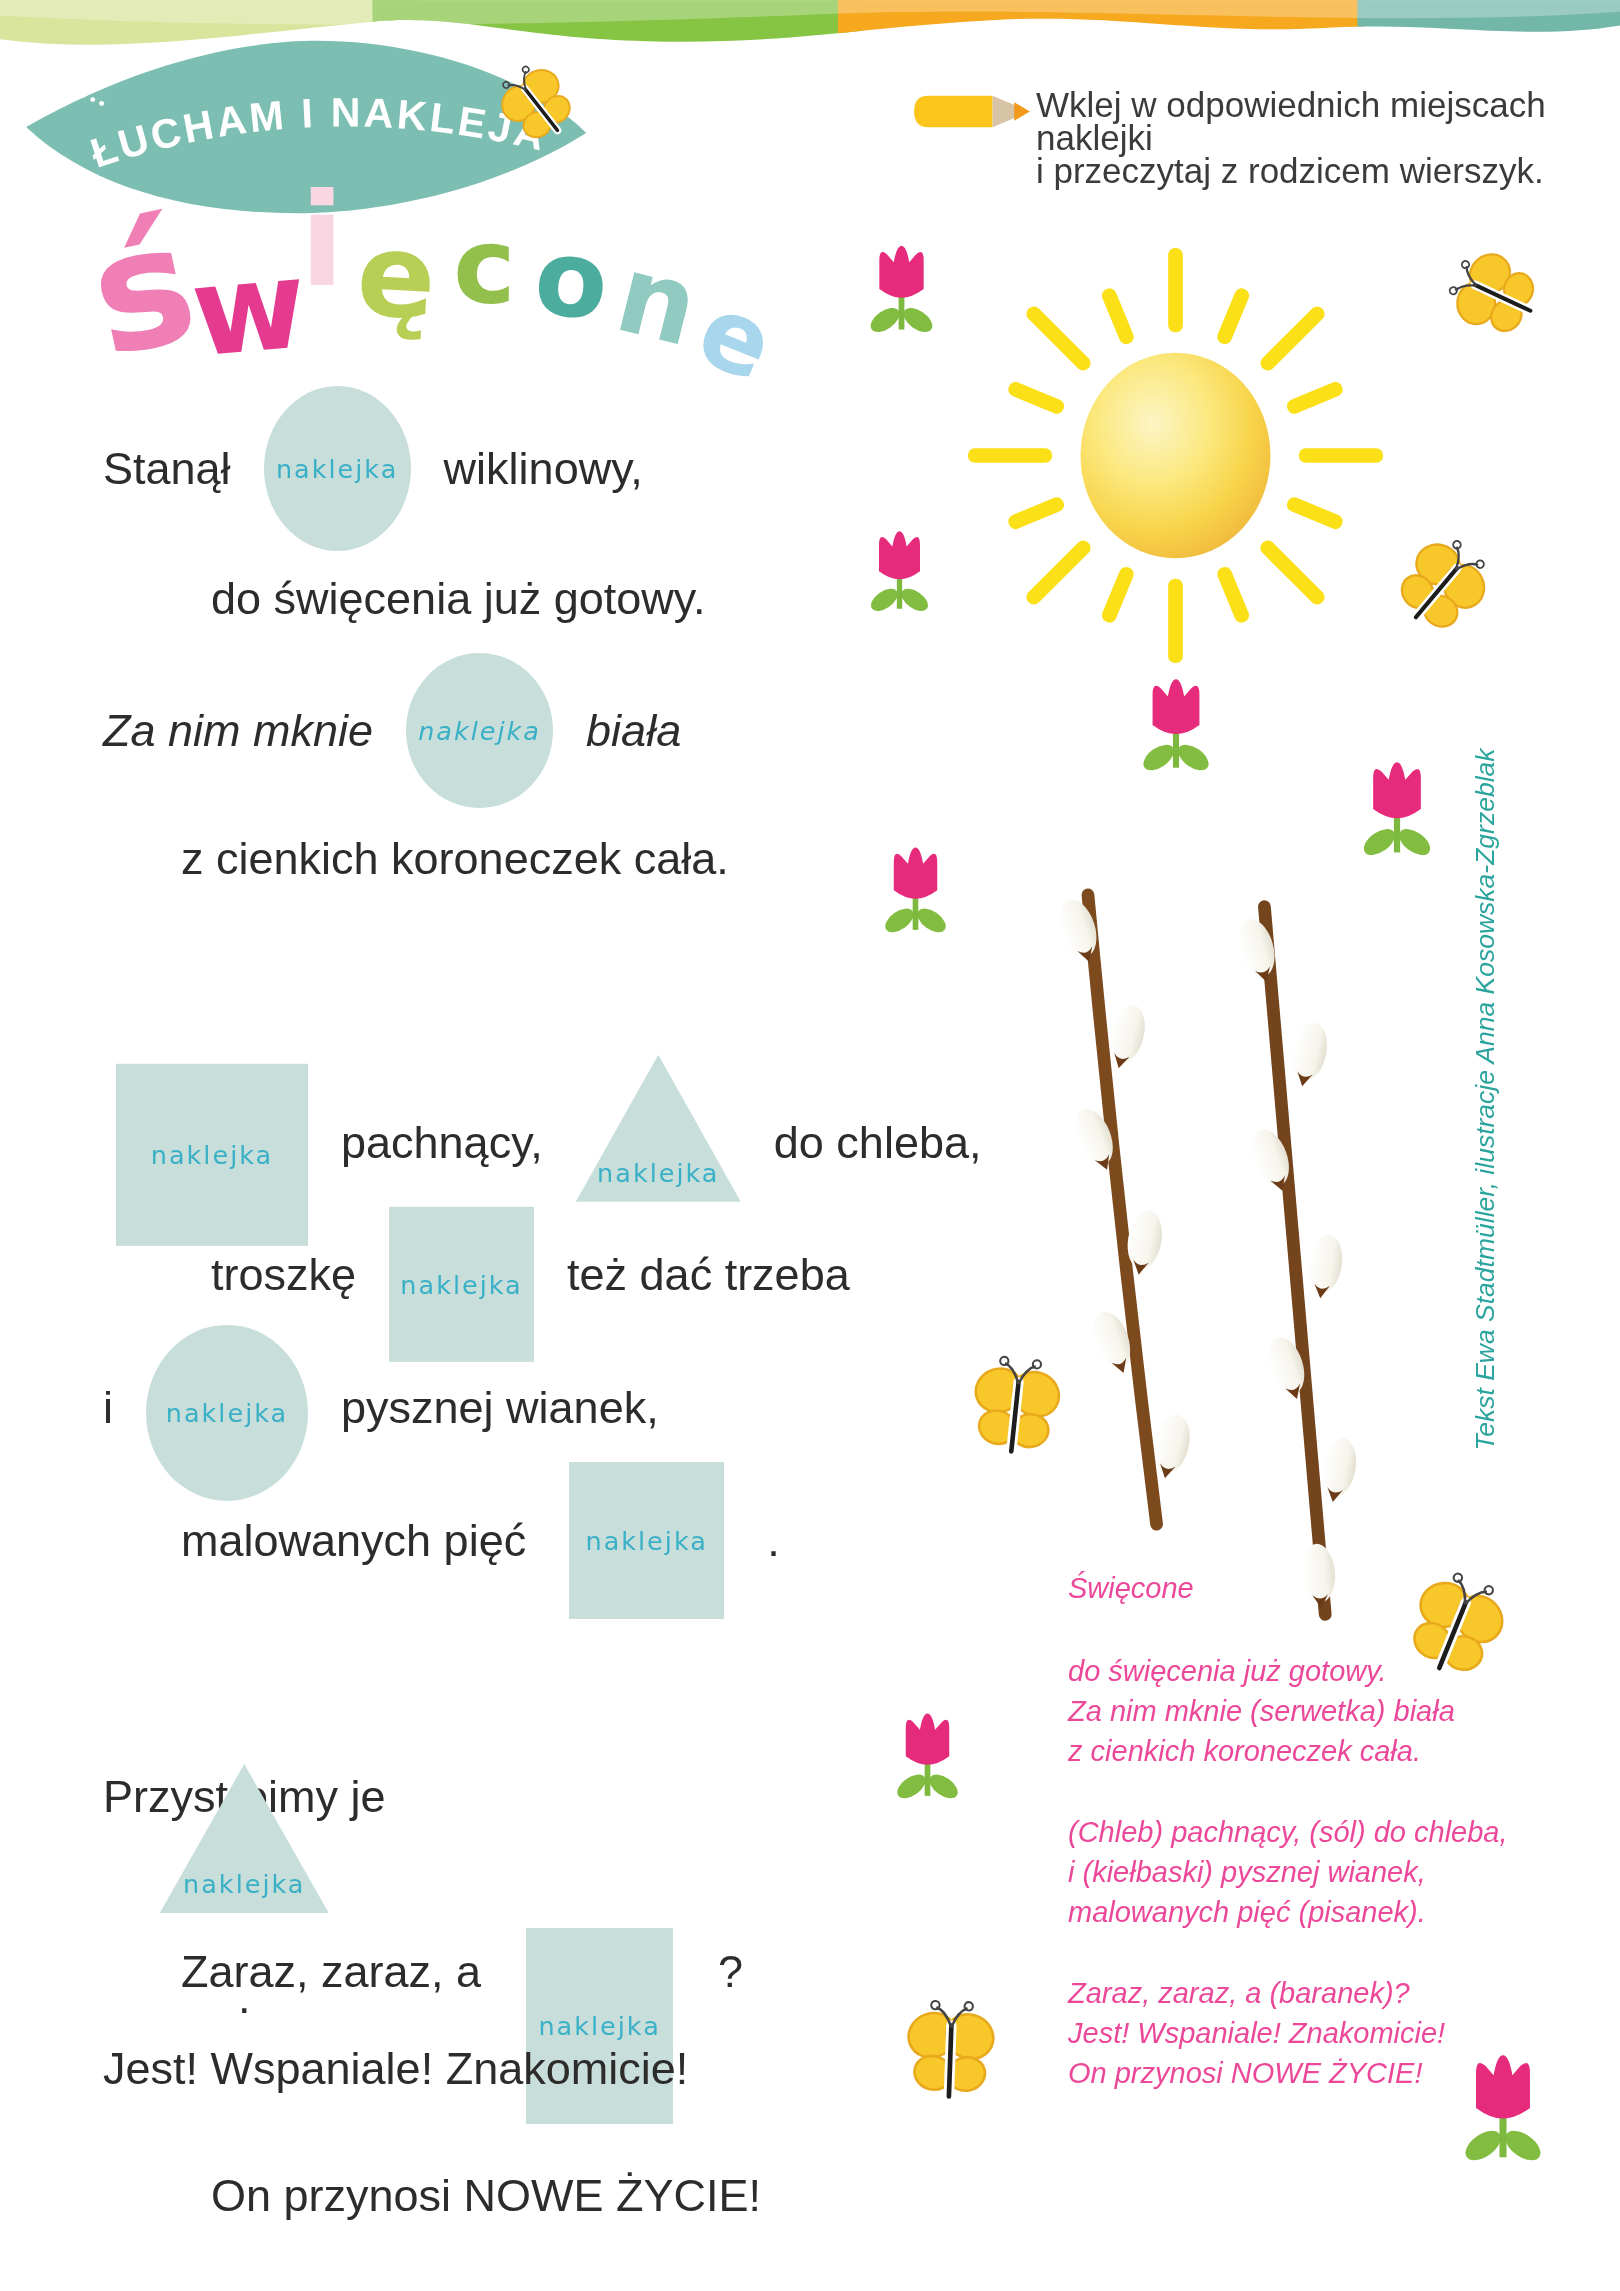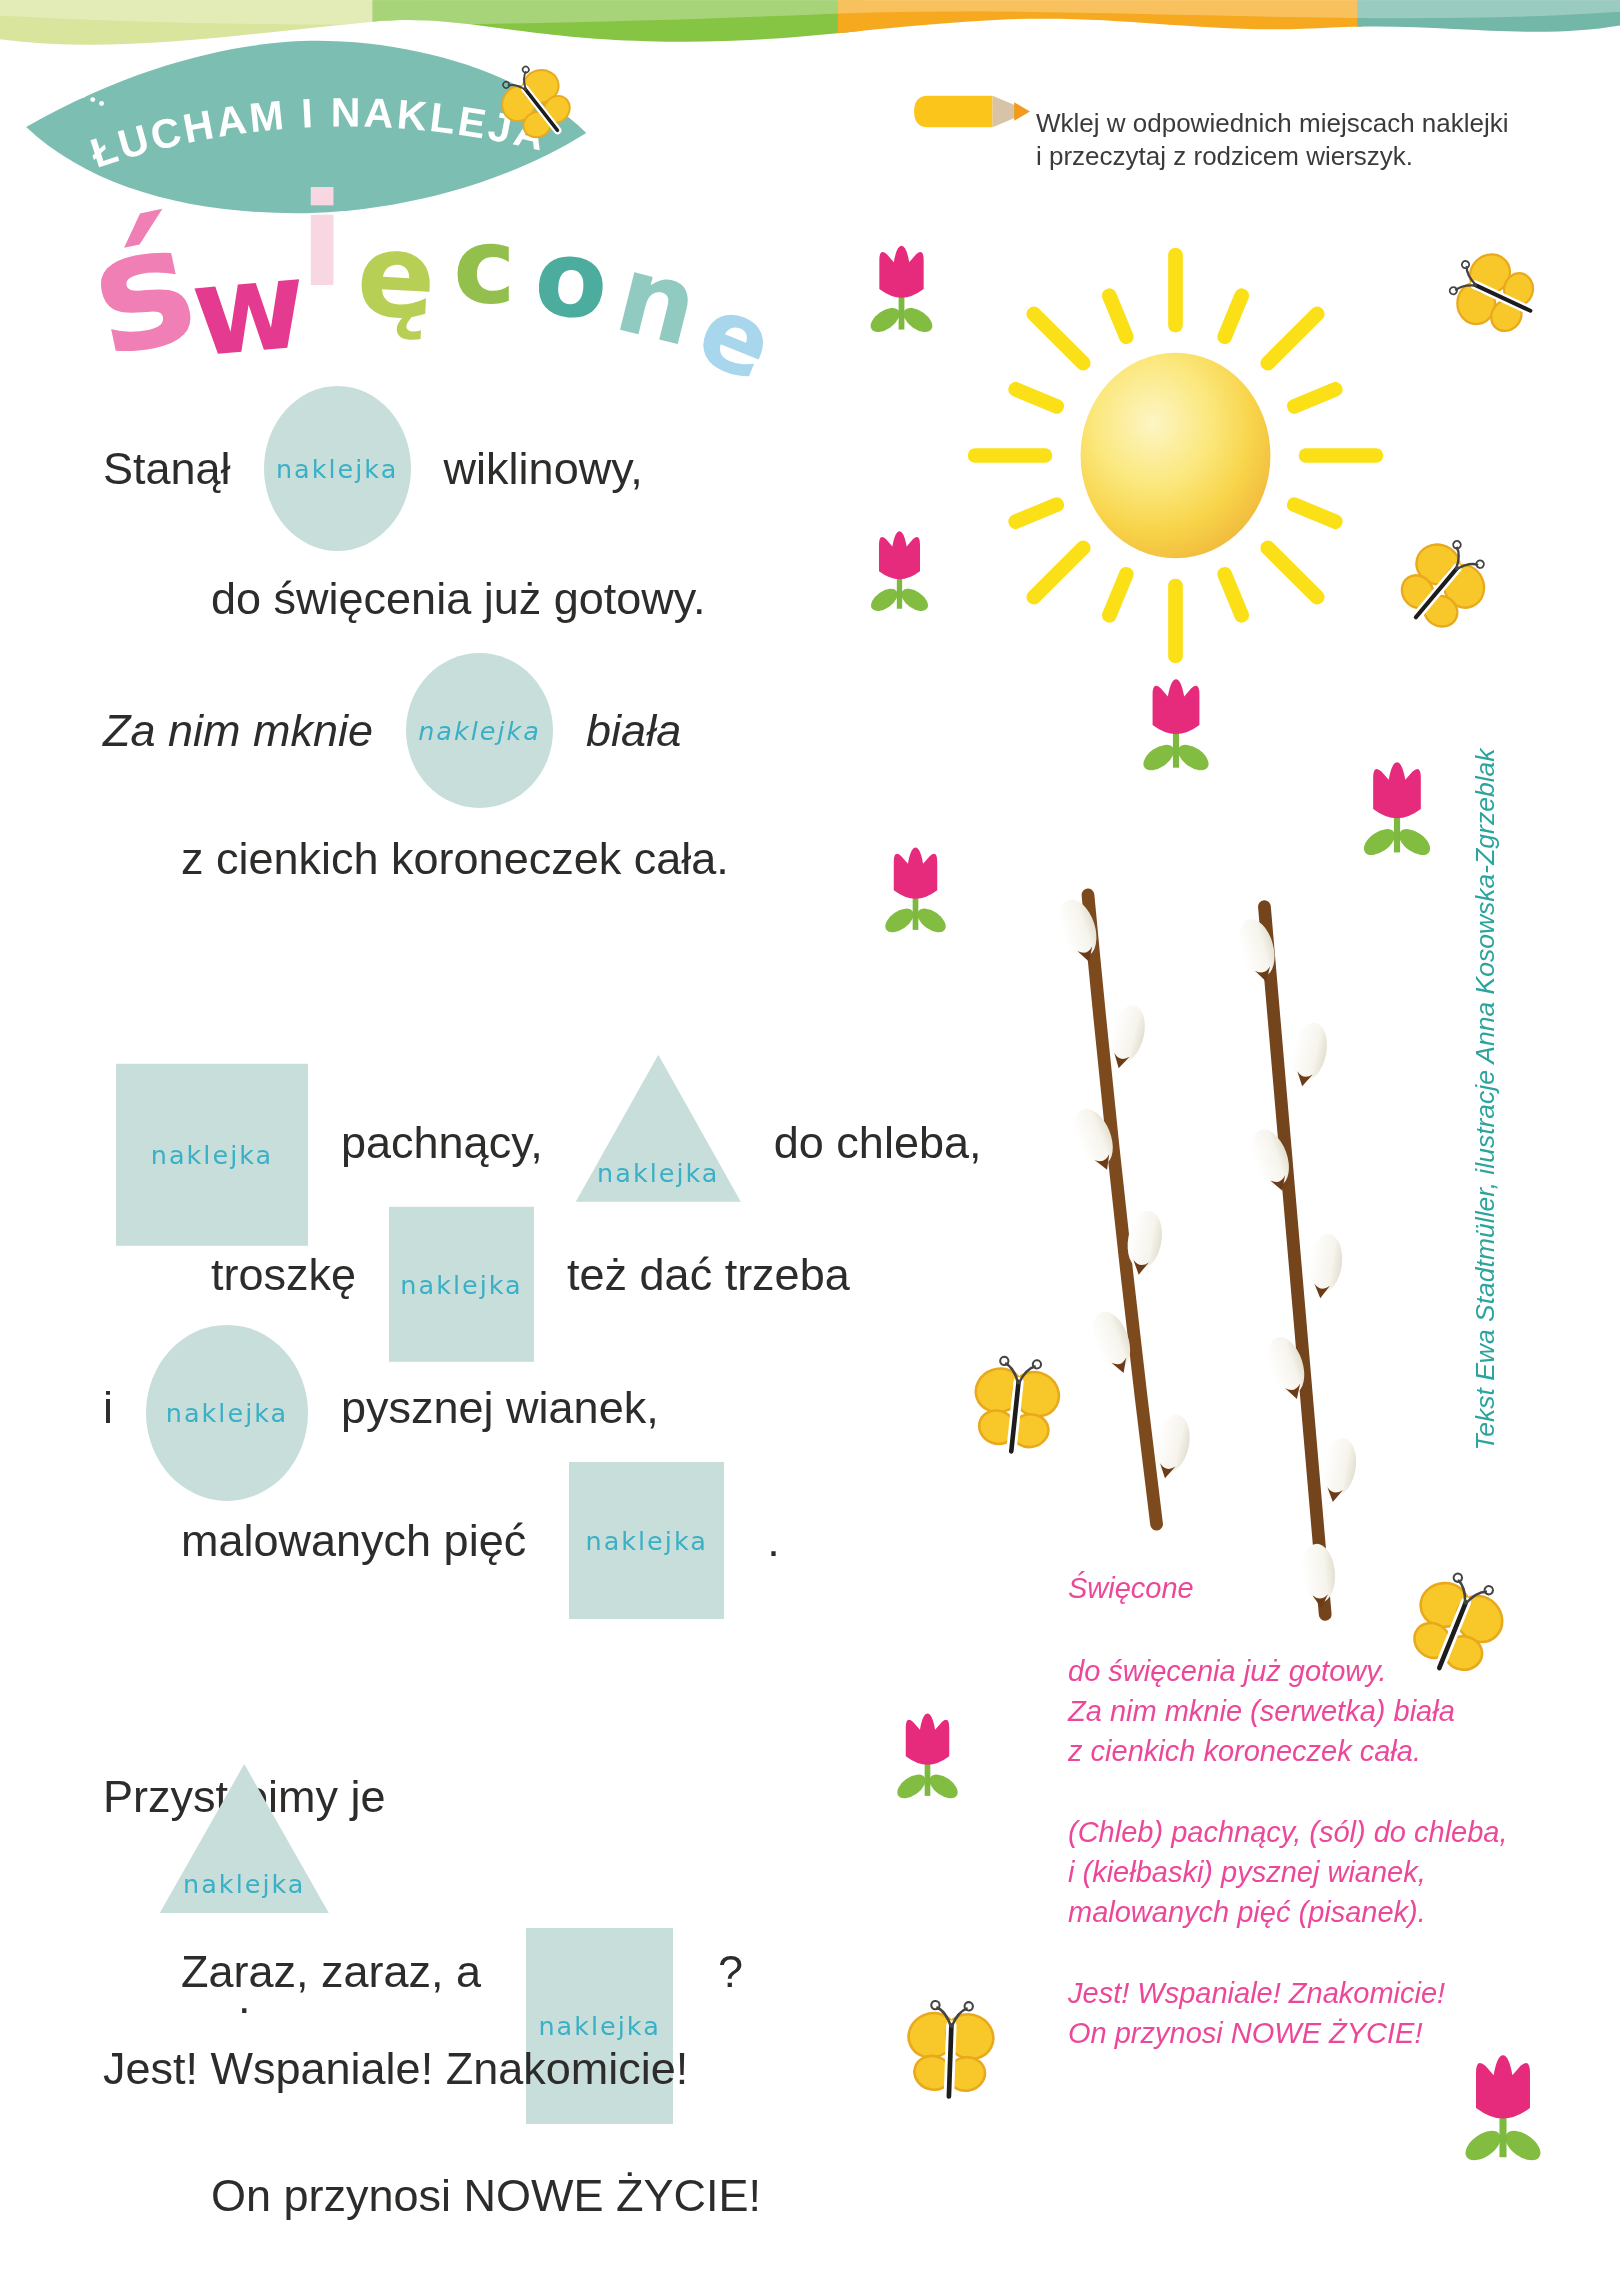--- a/index.html
+++ b/index.html
@@ -18,21 +18,21 @@
   .banner { left:21.6px; top:33px; }
   .banner text {
     font-family:"Liberation Sans", sans-serif; font-weight:bold;
     font-size:42px; letter-spacing:3px; fill:#ffffff;
   }
 
   
   .pencil { left:910px; top:86px; }
   .instruction {
     left:1036px; top:88px; width:510px;
-    font-size:26px; line-height:33px; color:#3b3b3b;margin-top:19px;
+    font-size:35px; line-height:33px; color:#3b3b3b;
   }
 
   
   .tl { position:absolute; font-family:"DejaVu Sans", sans-serif; font-weight:bold; line-height:1; }
   .tl1 { left:94px;  top:208px; font-size:165px; transform:rotate(-12deg); color:#ef7fb4; }
   .tl2 { left:192px; top:247px; font-size:123px; transform:rotate(-5deg);  color:#e43a90; }
   .tl3 { left:300px; top:176px; font-size:129px; transform:rotate(0deg);   color:#f8d7e2; }
   .tl4 { left:357px; top:218px; font-size:116px; transform:rotate(3deg);   color:#b8cf55; }
   .tl5 { left:453px; top:214px; font-size:106px; transform:rotate(0deg);   color:#93c04c; }
   .tl6 { left:535px; top:227px; font-size:106px; transform:rotate(5deg);   color:#4cad9e; }
@@ -392,20 +392,21 @@
       <div>do święcenia już gotowy.</div>
       <div>Za nim mknie (serwetka) biała</div>
       <div>z cienkich koroneczek cała.</div>
     </div>
     <div class="stanza">
       <div>(Chleb) pachnący, (sól) do chleba,</div>
       <div>i (kiełbaski) pysznej wianek,</div>
       <div>malowanych pięć (pisanek).</div>
     </div>
     <div class="stanza">
+      <div>Zaraz, zaraz, a (baranek)?</div>
       <div>Jest! Wspaniale! Znakomicie!</div>
       <div>On przynosi NOWE ŻYCIE!</div>
     </div>
   </div>
 
   <div class="abs credit">Tekst Ewa Stadtmüller, ilustracje Anna Kosowska-Zgrzeblak</div>
 
 </div>
 
 

